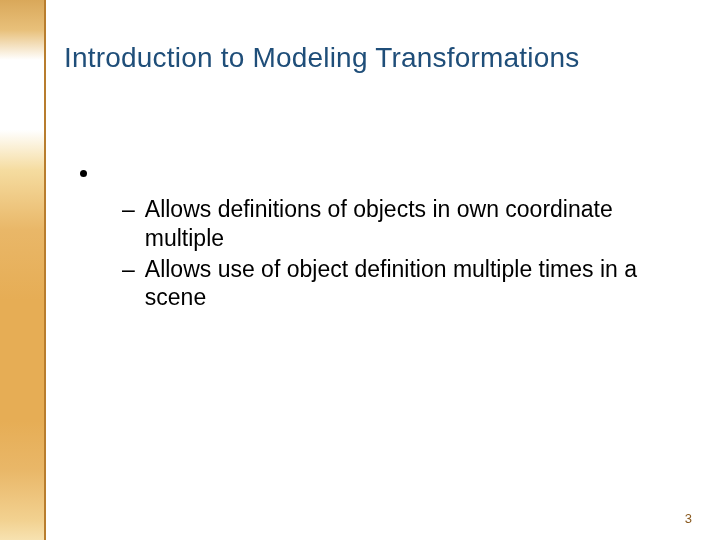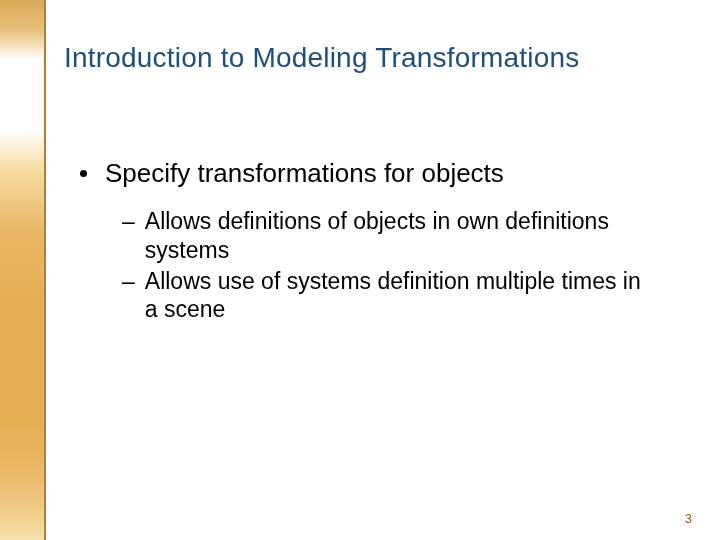--- a/index.html
+++ b/index.html
@@ -100,28 +100,27 @@
 <body>
 
 <div class="side-stripe"></div>
 
 <div class="slide">
 
   <h1 class="title">Introduction to Modeling Transformations</h1>
 
   <div class="bullet-l1">
     <span class="dot"></span>
-    <span>Specify transformations for objects</span>
   </div>
 
   <div class="sub-list">
     <div class="bullet-l2">
       <span class="dash">–</span>
-      <span>Allows definitions of objects in own definitions systems</span>
+      <span>Allows definitions of objects in own coordinate multiple</span>
     </div>
     <div class="bullet-l2">
       <span class="dash">–</span>
-      <span>Allows use of systems definition multiple times in a scene</span>
+      <span>Allows use of object definition multiple times in a scene</span>
     </div>
   </div>
 
   <div class="page-num">3</div>
 </div>
 
 </body></html>

